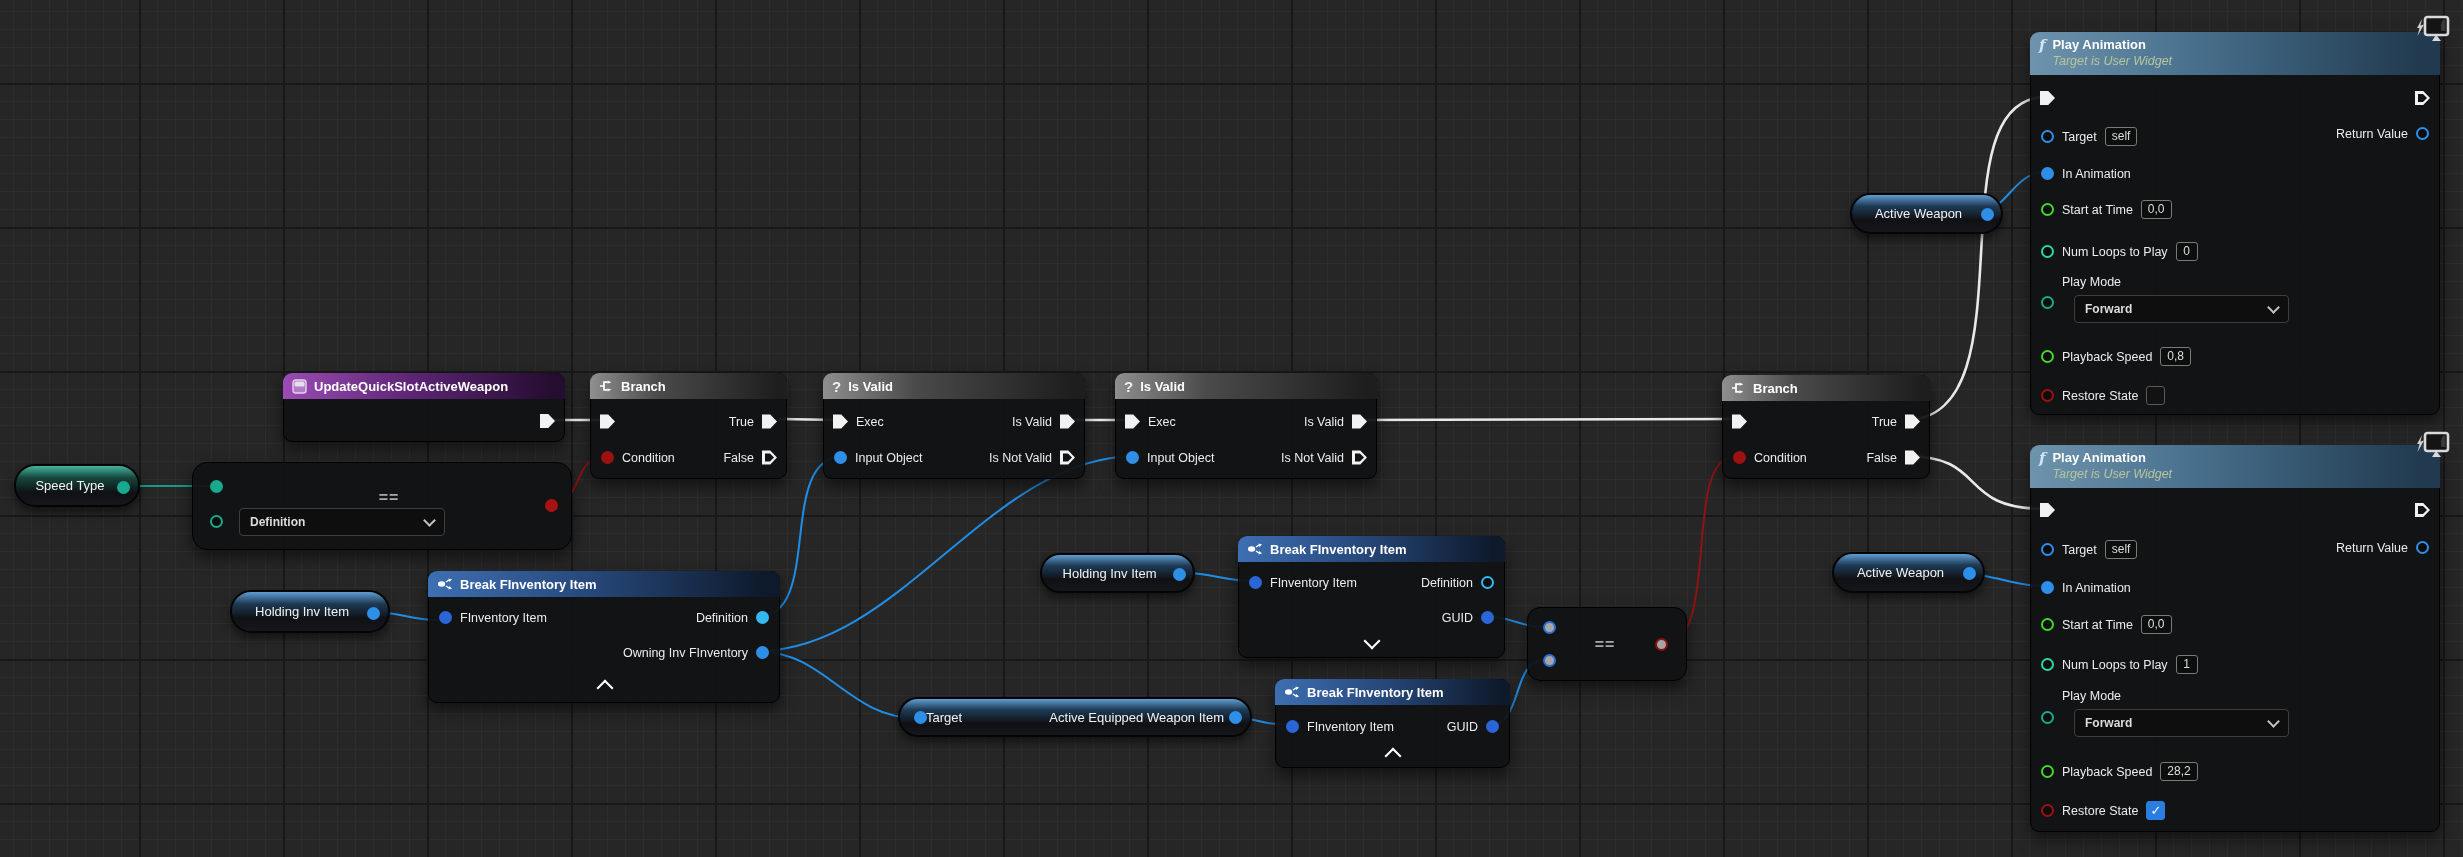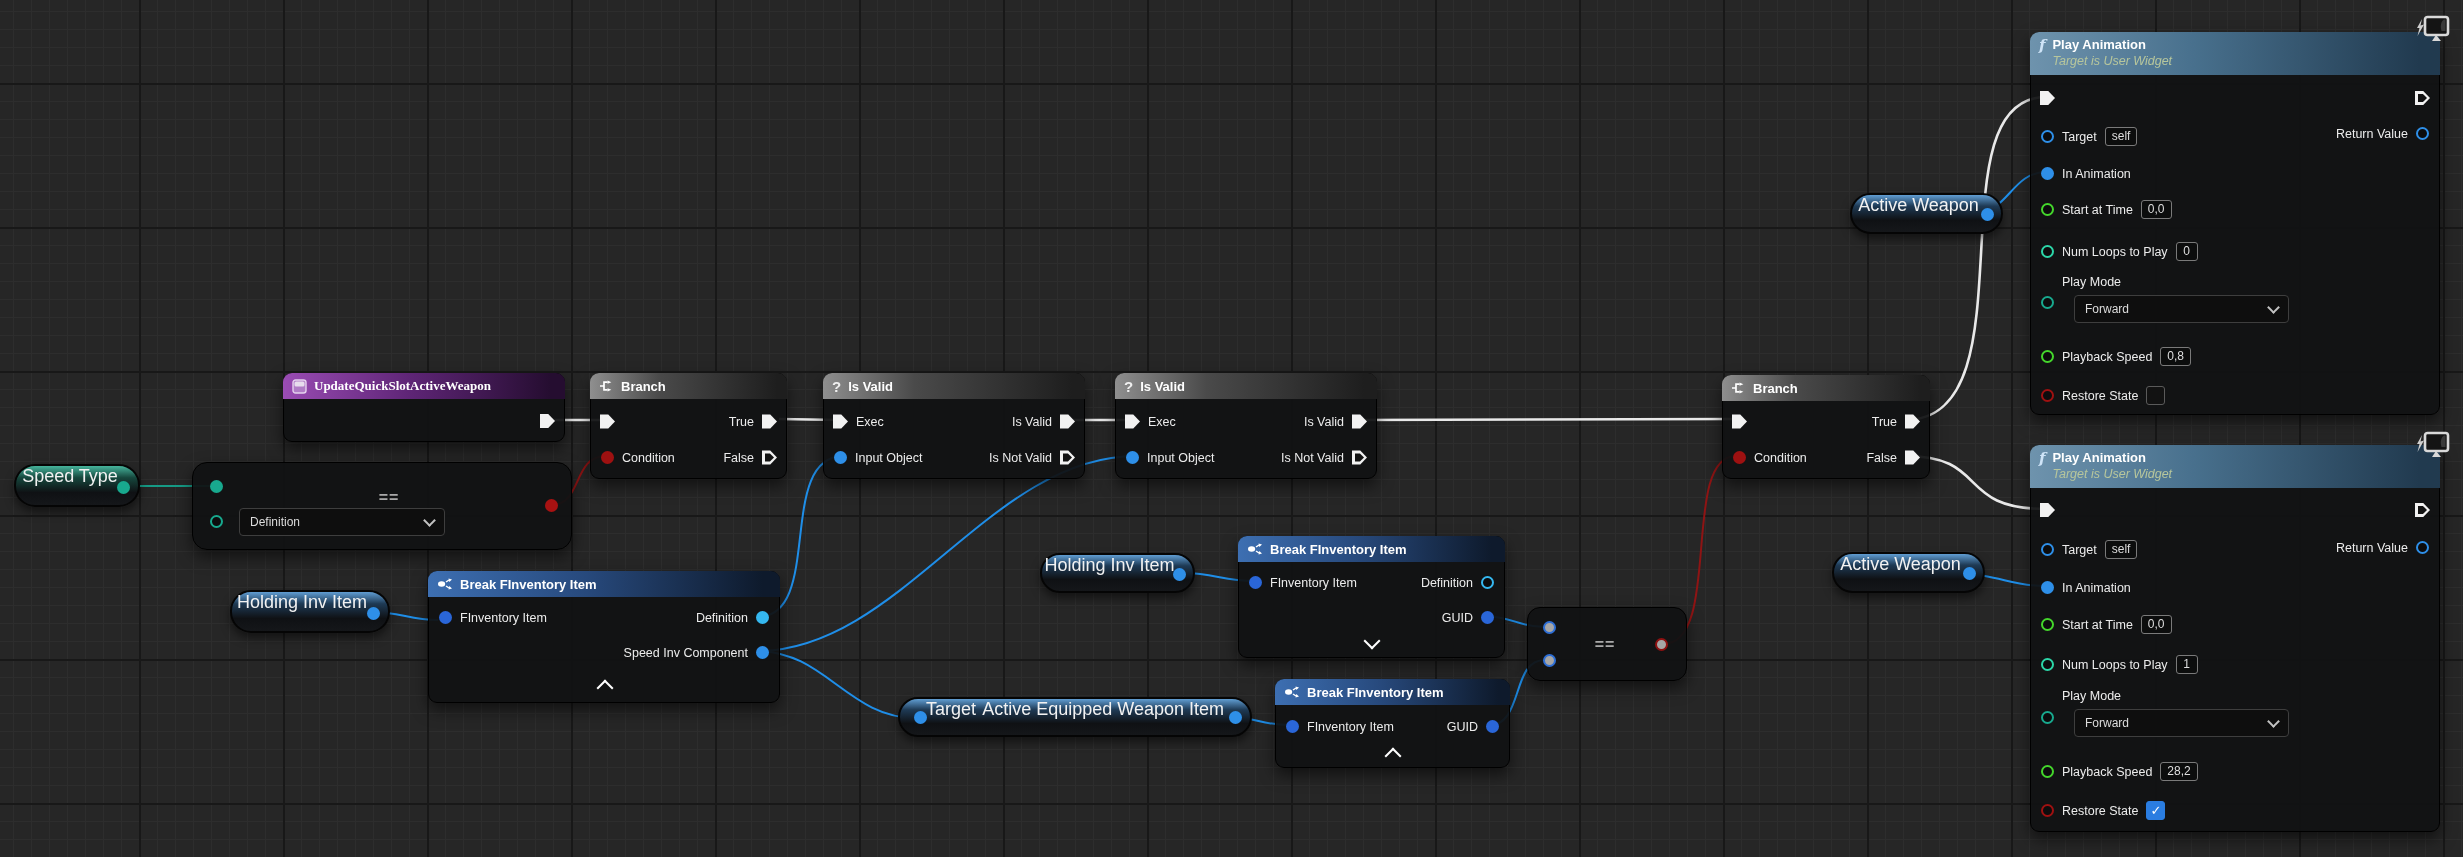--- a/index.html
+++ b/index.html
@@ -33,28 +33,28 @@
   .pf{ }
   .ph{background:rgba(8,8,8,.55)!important;border-style:solid;border-width:2.5px;}
   .pex{width:15px;height:16px;flex:none;position:relative;
     clip-path:polygon(0 6%,55% 6%,100% 50%,55% 94%,0 94%);background:#f2f2f2;}
   .pex.h::after{content:"";position:absolute;left:3px;top:3.4px;width:9px;height:9.2px;
     clip-path:polygon(0 6%,55% 6%,100% 50%,55% 94%,0 94%);background:#131313;}
   .vbox{border:1px solid #7a7a7a;border-radius:3px;padding:0 6px;font-size:12px;color:#dedede;
     line-height:17px;background:rgba(0,0,0,.3);min-width:8px;text-align:center;}
   .dd{position:absolute;display:flex;align-items:center;justify-content:space-between;
     background:#0e0e0e;border:1px solid #3e3e3e;border-radius:4px;color:#dcdcdc;
-    font-size:12px;padding:0 10px;box-sizing:border-box;}
+    font-size:12px;padding:0 10px;box-sizing:border-box;font-weight:bold;}
   .cdown{width:7px;height:7px;border-right:2px solid #c2c2c2;border-bottom:2px solid #c2c2c2;
     transform:rotate(45deg);margin-top:-4px;flex:none;}
   .chv{position:absolute;width:10px;height:10px;border-right:2.5px solid #fff;border-bottom:2.5px solid #fff;}
   .chv.up{transform:rotate(-135deg);}
   .chv.down{transform:rotate(45deg);}
   .pill{position:absolute;z-index:10;border-radius:21px;border:2px solid #050505;
-    display:flex;justify-content:center;color:#f2f2f2;font-size:18px;
+    display:flex;align-items:center;justify-content:center;color:#f2f2f2;font-size:13px;
     box-shadow:0 5px 10px rgba(0,0,0,.5);box-sizing:border-box;}
   .pill-blue{background:linear-gradient(180deg,#609dd2 0%,#1e3a55 30%,#0f1114 68%,#15171a 100%);}
   .pill-teal{background:linear-gradient(180deg,#46b49c 0%,#16473d 30%,#0f1114 68%,#15171a 100%);}
   .pill .pin{position:absolute;}
   .subT{font-weight:normal;font-style:italic;font-size:12.5px;color:#b7c69c;}
   .fxi{font-family:"DejaVu Serif",serif;font-style:italic;font-weight:bold;color:#cfe4f7;font-size:15px;}
   .qi{font-weight:bold;color:#f0f0f0;font-size:15px;}
   .eq{position:absolute;color:#a9a9a9;font-weight:bold;font-size:16px;letter-spacing:1px;text-align:center;}
   .micon{position:absolute;z-index:12;}
   .smlbl{position:absolute;font-size:12.5px;color:#ececec;}
@@ -92,21 +92,21 @@
     <path d="M757,651 C825,651 848,718 916,718" stroke="#1f8ee8" stroke-width="2" fill="none"></path>
     <path d="M1185,573 C1213,573 1224,581 1254,581" stroke="#1f8ee8" stroke-width="2" fill="none"></path>
     <path d="M1483,616 C1512,616 1518,627 1545,627" stroke="#1f8ee8" stroke-width="2" fill="none"></path>
     <path d="M1487,726 C1525,726 1510,660 1545,660" stroke="#1f8ee8" stroke-width="2" fill="none"></path>
     <path d="M1227,717 C1257,717 1260,725 1290,725" stroke="#1f8ee8" stroke-width="2" fill="none"></path>
     <path d="M1663,644 C1723,644 1680,456 1736,456" stroke="#8e1414" stroke-width="2" fill="none"></path>
     <path d="M1975,213 C2008,213 2012,172 2046,172" stroke="#1f8ee8" stroke-width="2" fill="none"></path>
     <path d="M1958,574 C2000,574 2008,586 2046,586" stroke="#1f8ee8" stroke-width="2" fill="none"></path>
   </svg>
 
-  <div class="node" style="left:283px;top:373px;width:280px;height:67px;font-family:Liberation Serif, serif;">
+  <div class="node" style="left:283px;top:373px;width:280px;height:67px;">
     <div class="nh nh-purple">
       <svg width="15" height="15" viewBox="0 0 15 15">
           <rect x="1" y="1" width="13" height="13" rx="2.5" fill="#b07cc6" stroke="#e6d2ef" stroke-width="1.4"></rect>
           <rect x="2.5" y="2.5" width="10" height="5" rx="1.5" fill="#e7dced"></rect>
         </svg>
       <span>UpdateQuickSlotActiveWeapon</span>
     </div>
     <div class="pex pf" style="position:absolute;right:9px;top:39px;"></div>
   </div>
 
@@ -240,21 +240,21 @@
     <div class="prow" style="left:10px;top:35px;">
         <span class="pin pf c-struct"></span>
         <span class="plbl">FInventory Item</span>
       </div>
     <div class="prow r" style="right:10px;top:35px;">
         <span class="pin pf c-cyan"></span>
         <span class="plbl">Definition</span>
       </div>
     <div class="prow r" style="right:10px;top:70px;">
         <span class="pin pf c-obj"></span>
-        <span class="plbl">Speed Inv Component</span>
+        <span class="plbl">Owning Inv FInventory</span>
       </div>
     <span class="chv up" style="left:170px;top:110px;"></span>
   </div>
 
   <div class="node" style="left:1238px;top:536px;width:265px;height:120px;">
     <div class="nh nh-blue">
       <svg width="16" height="14" viewBox="0 0 16 14">
           <ellipse cx="4.6" cy="7" rx="3.6" ry="2.8" fill="#fff"></ellipse>
           <path d="M9 5 L12 3" stroke="#fff" stroke-width="1.5"></path>
           <path d="M9 9 L12 11" stroke="#fff" stroke-width="1.5"></path>

